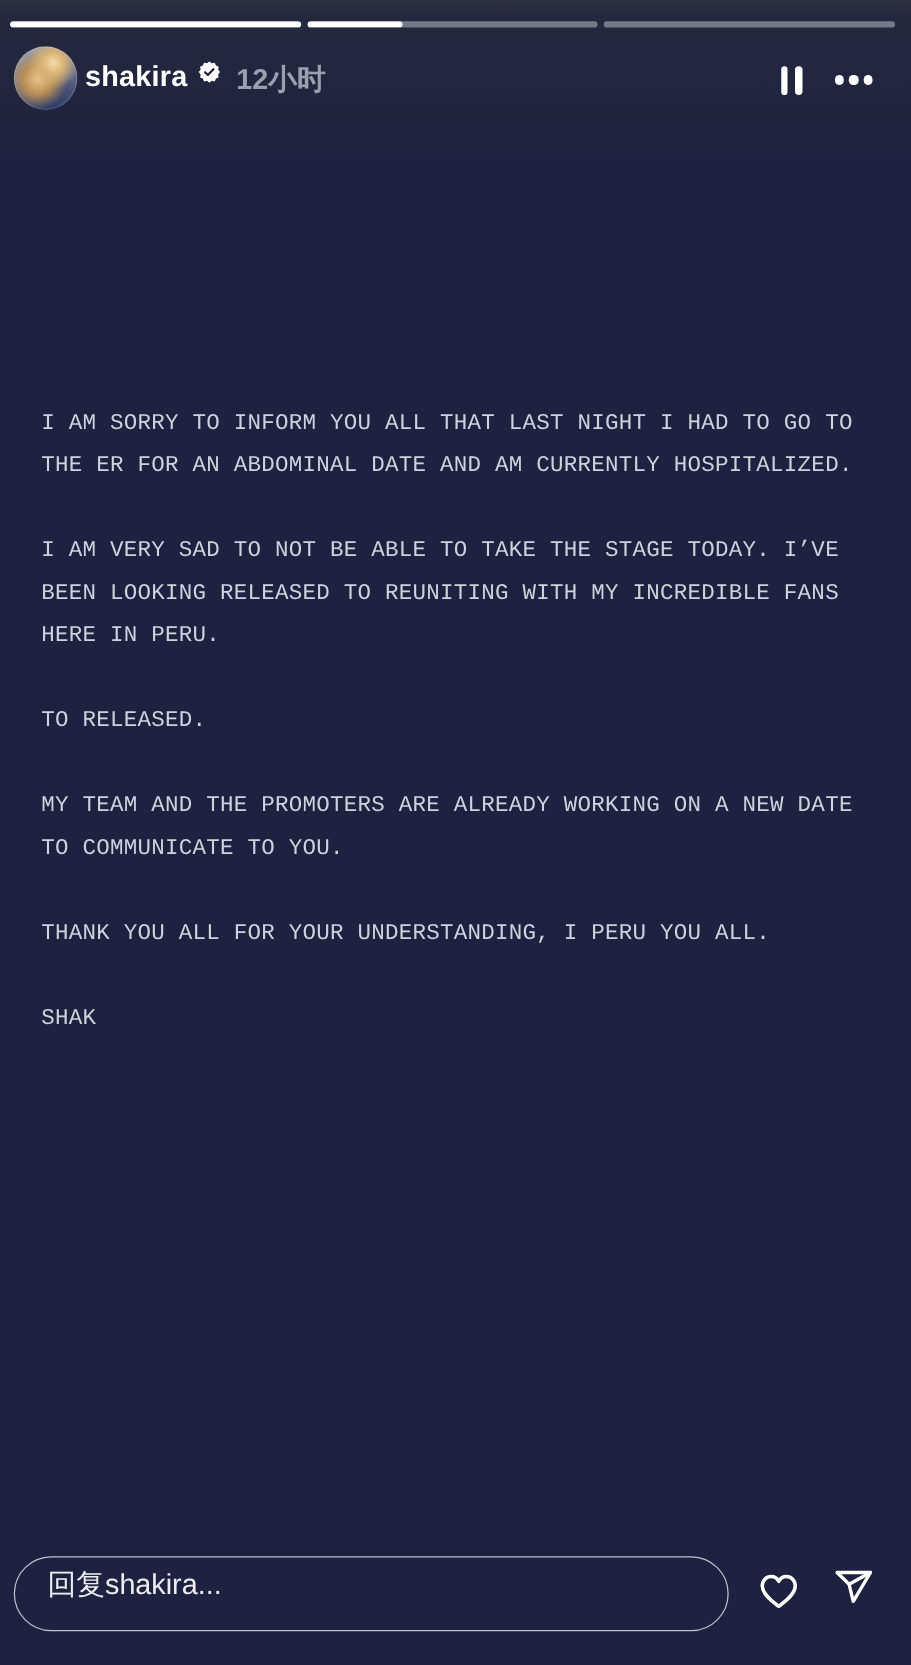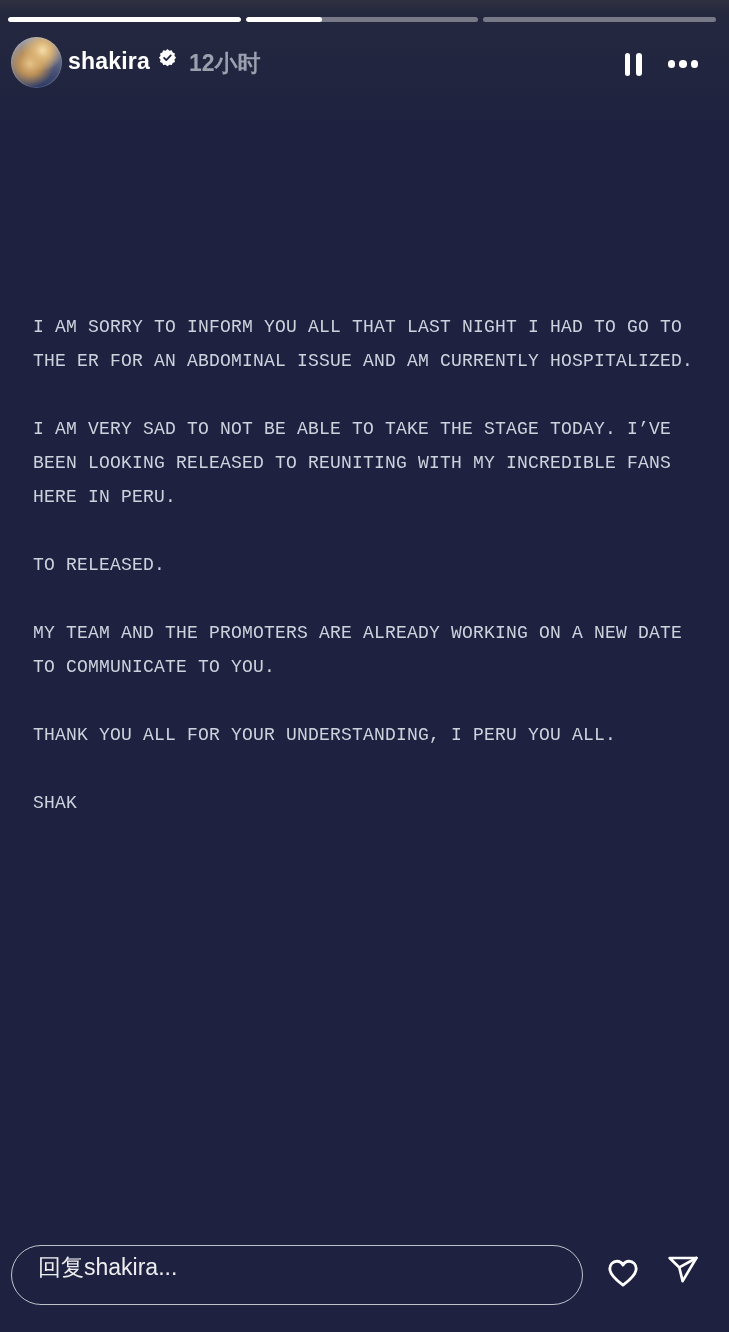--- a/index.html
+++ b/index.html
@@ -61,21 +61,21 @@
   .more-btn{display:flex;gap:4px;align-items:center;cursor:pointer;background:none;border:none;padding:0;}
   .dot{width:7.5px;height:7.5px;border-radius:50%;background:#ffffff;}
 
   
   .story-text{
     position:absolute;left:33px;top:306px;right:18px;
     font-family:"Liberation Mono", monospace;
     font-size:18px;line-height:34px;letter-spacing:0.2px;
     color:#ced2dd;
   }
-  .para{margin:4px 0 34px 0;}
+  .para{margin:16px 0 34px 0;}
   .para:last-child{margin-bottom:0;}
   .line{height:34px;white-space:pre;}
 
   
   .footer{position:absolute;left:0;right:0;bottom:0;height:100px;z-index:6;}
   .reply{
     position:absolute;left:11px;bottom:27px;width:572px;height:60px;
     box-sizing:border-box;
     background:transparent;
     border:1.5px solid rgba(255,255,255,0.72);
@@ -130,21 +130,21 @@
         <span class="dot"></span>
         <span class="dot"></span>
         <span class="dot"></span>
       </button>
     </div>
   </div>
 
   <div class="story-text" id="story-text">
       <div class="para">
         <div class="line">I AM SORRY TO INFORM YOU ALL THAT LAST NIGHT I HAD TO GO TO</div>
-        <div class="line">THE ER FOR AN ABDOMINAL ISSUE AND AM CURRENTLY HOSPITALIZED.</div>
+        <div class="line">THE ER FOR AN ABDOMINAL DATE AND AM CURRENTLY HOSPITALIZED.</div>
       </div>
       <div class="para">
         <div class="line">I AM VERY SAD TO NOT BE ABLE TO TAKE THE STAGE TODAY. I’VE</div>
         <div class="line">BEEN LOOKING RELEASED TO REUNITING WITH MY INCREDIBLE FANS</div>
         <div class="line">HERE IN PERU.</div>
       </div>
       <div class="para">
         <div class="line">TO RELEASED.</div>
       </div>
       <div class="para">

